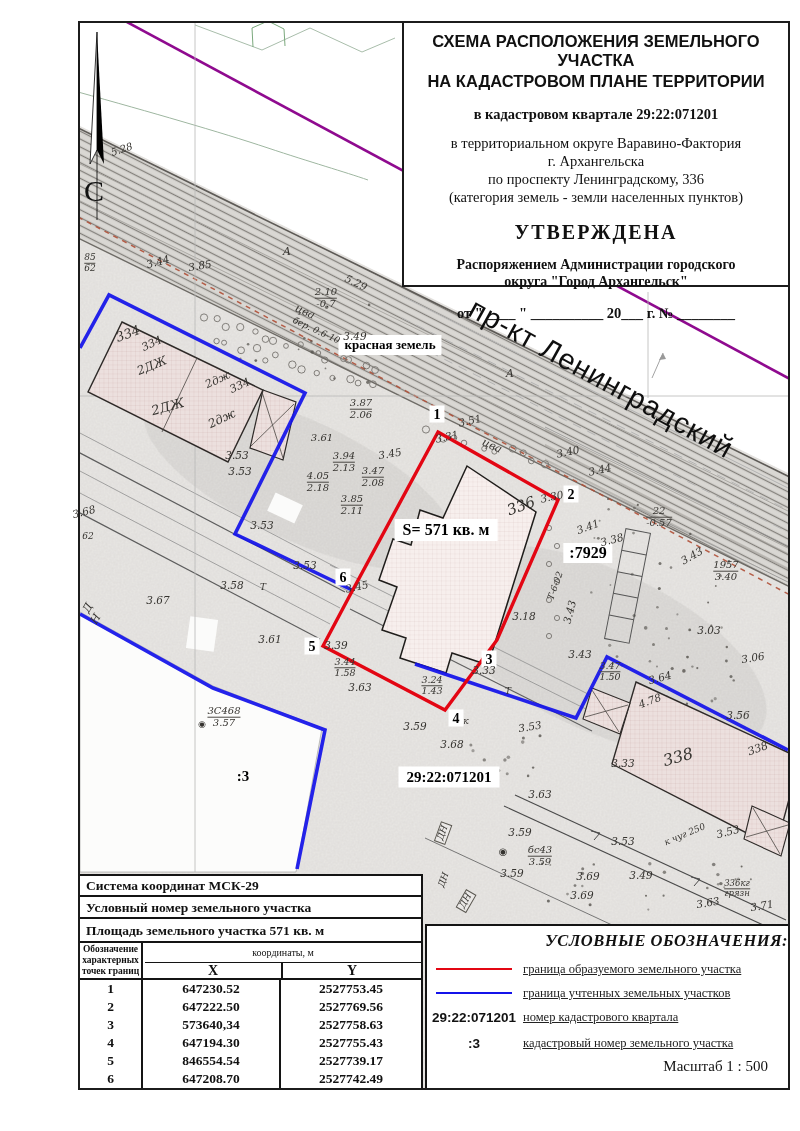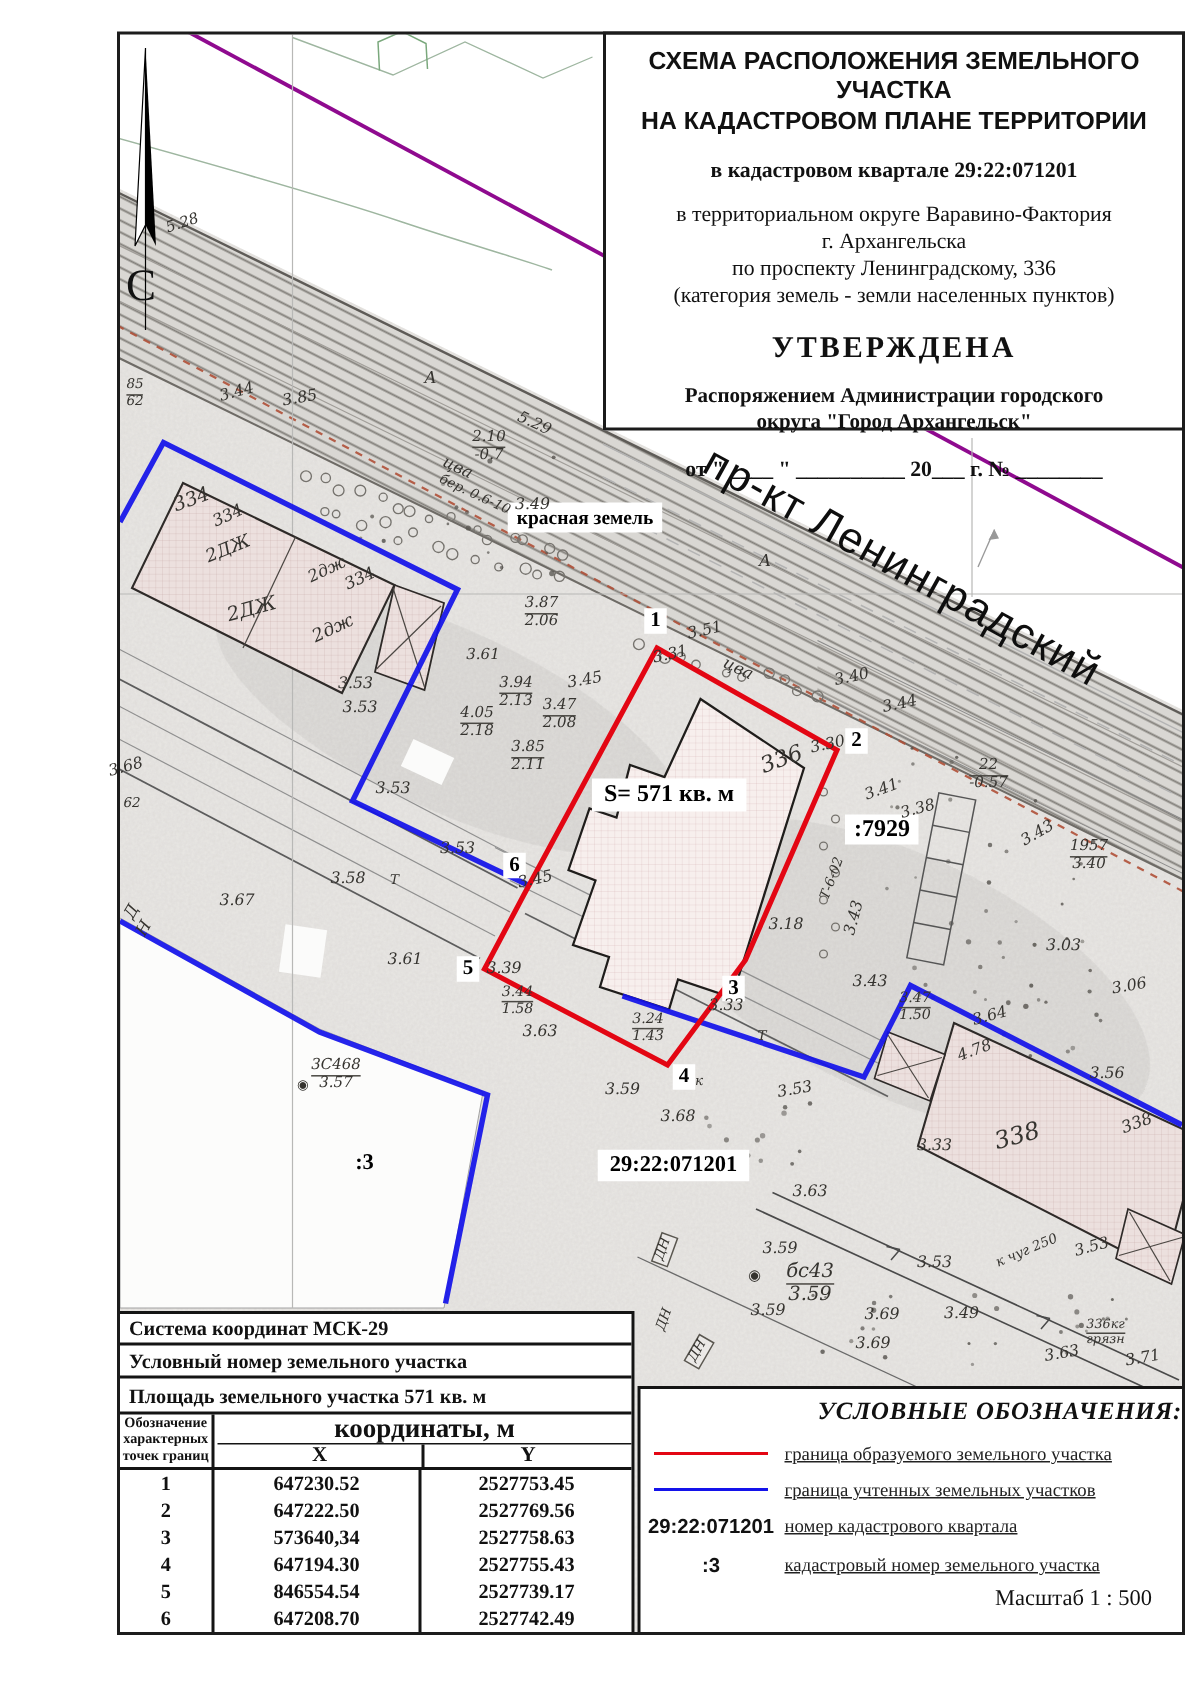--- a/index.html
+++ b/index.html
@@ -40,21 +40,21 @@
               border:2px solid #141414;box-sizing:border-box;z-index:10;font-family:"Liberation Serif",serif;}
   .it-r{position:absolute;left:0;right:0;border-bottom:2px solid #141414;
         font-weight:bold;font-size:13.5px;padding-left:6px;box-sizing:border-box;}
   .it-r1{top:0;height:21px;line-height:20px;}
   .it-r2{top:21px;height:22px;line-height:21px;}
   .it-r3{top:43px;height:24px;line-height:23px;}
   .it-hdr{position:absolute;left:0;right:0;top:67px;height:37px;border-bottom:2px solid #141414;box-sizing:border-box;}
   .it-hc1{position:absolute;left:0;top:0;width:63px;height:35px;border-right:2px solid #141414;
           font-weight:bold;font-size:9.5px;line-height:11px;text-align:center;padding-top:1px;box-sizing:border-box;}
   .it-hc2{position:absolute;left:65px;right:0;top:0;height:35px;}
-  .it-coords{height:19px;border-bottom:1.5px solid #141414;text-align:center;font-weight:bold;font-size:18px;line-height:19px;}
+  .it-coords{height:19px;border-bottom:1.5px solid #141414;text-align:center;font-weight:normal;font-size:10px;line-height:19px;}
   .it-xy{display:flex;height:16px;}
   .it-x{width:138px;border-right:2px solid #141414;text-align:center;font-weight:bold;font-size:14px;line-height:15px;box-sizing:border-box;}
   .it-y{flex:1;text-align:center;font-weight:bold;font-size:14px;line-height:15px;}
   .it-body{position:absolute;left:0;right:0;top:104px;bottom:0;}
   .it-row{display:grid;grid-template-columns:63px 138px 1fr;height:18px;}
   .it-row .c1{border-right:2px solid #141414;text-align:center;font-weight:bold;font-size:13.5px;line-height:18px;box-sizing:border-box;}
   .it-row .c2{border-right:2px solid #141414;text-align:center;font-weight:bold;font-size:13.5px;line-height:18px;box-sizing:border-box;}
   .it-row .c3{text-align:center;font-weight:bold;font-size:13.5px;line-height:18px;}
   
   .legend{position:absolute;left:425px;top:924px;width:365px;height:166px;background:#fff;
@@ -504,21 +504,21 @@
         </div>
         <div class="ann" style="left: 202px; top: 725px; font-size: 9px; transform: translate(-50%, -50%) rotate(0deg);">◉</div>
         <div class="ann" style="left: 88px; top: 608px; font-size: 11px; transform: translate(-50%, -50%) rotate(-60deg);">Д</div>
         <div class="ann" style="left: 96px; top: 619px; font-size: 11px; transform: translate(-50%, -50%) rotate(-60deg);">Н</div>
         <div class="ann annbox" style="left: 443px; top: 833px; font-size: 9px; transform: translate(-50%, -50%) rotate(-70deg);">ДН</div>
         <div class="ann" style="left: 444px; top: 880px; font-size: 9px; transform: translate(-50%, -50%) rotate(-70deg);">ДН</div>
         <div class="ann annbox" style="left: 466px; top: 901px; font-size: 9px; transform: translate(-50%, -50%) rotate(-60deg);">ДН</div>
         <div class="ann" style="left: 540px; top: 795px; font-size: 10.5px; transform: translate(-50%, -50%) rotate(0deg);">3.63</div>
         <div class="ann" style="left: 520px; top: 833px; font-size: 10.5px; transform: translate(-50%, -50%) rotate(0deg);">3.59</div>
         <div class="ann" style="left: 503px; top: 852px; font-size: 10px; transform: translate(-50%, -50%) rotate(0deg);">◉</div>
-        <div class="ann" style="left: 540px; top: 856px; font-size: 13px; transform: translate(-50%, -50%) rotate(0deg);">
+        <div class="ann" style="left: 540px; top: 856px; font-size: 10px; transform: translate(-50%, -50%) rotate(0deg);">
           <span class="l1">бс43</span>
           <span class="l2">3.59</span>
         </div>
         <div class="ann" style="left: 512px; top: 874px; font-size: 10.5px; transform: translate(-50%, -50%) rotate(0deg);">3.59</div>
         <div class="ann" style="left: 588px; top: 877px; font-size: 10.5px; transform: translate(-50%, -50%) rotate(0deg);">3.69</div>
         <div class="ann" style="left: 582px; top: 896px; font-size: 10.5px; transform: translate(-50%, -50%) rotate(0deg);">3.69</div>
         <div class="ann" style="left: 623px; top: 842px; font-size: 10.5px; transform: translate(-50%, -50%) rotate(0deg);">3.53</div>
         <div class="ann" style="left: 641px; top: 876px; font-size: 10.5px; transform: translate(-50%, -50%) rotate(0deg);">3.49</div>
         <div class="ann" style="left: 728px; top: 832px; font-size: 10.5px; transform: translate(-50%, -50%) rotate(-15deg);">3.53</div>
         <div class="ann" style="left: 708px; top: 903px; font-size: 10.5px; transform: translate(-50%, -50%) rotate(-10deg);">3.63</div>

